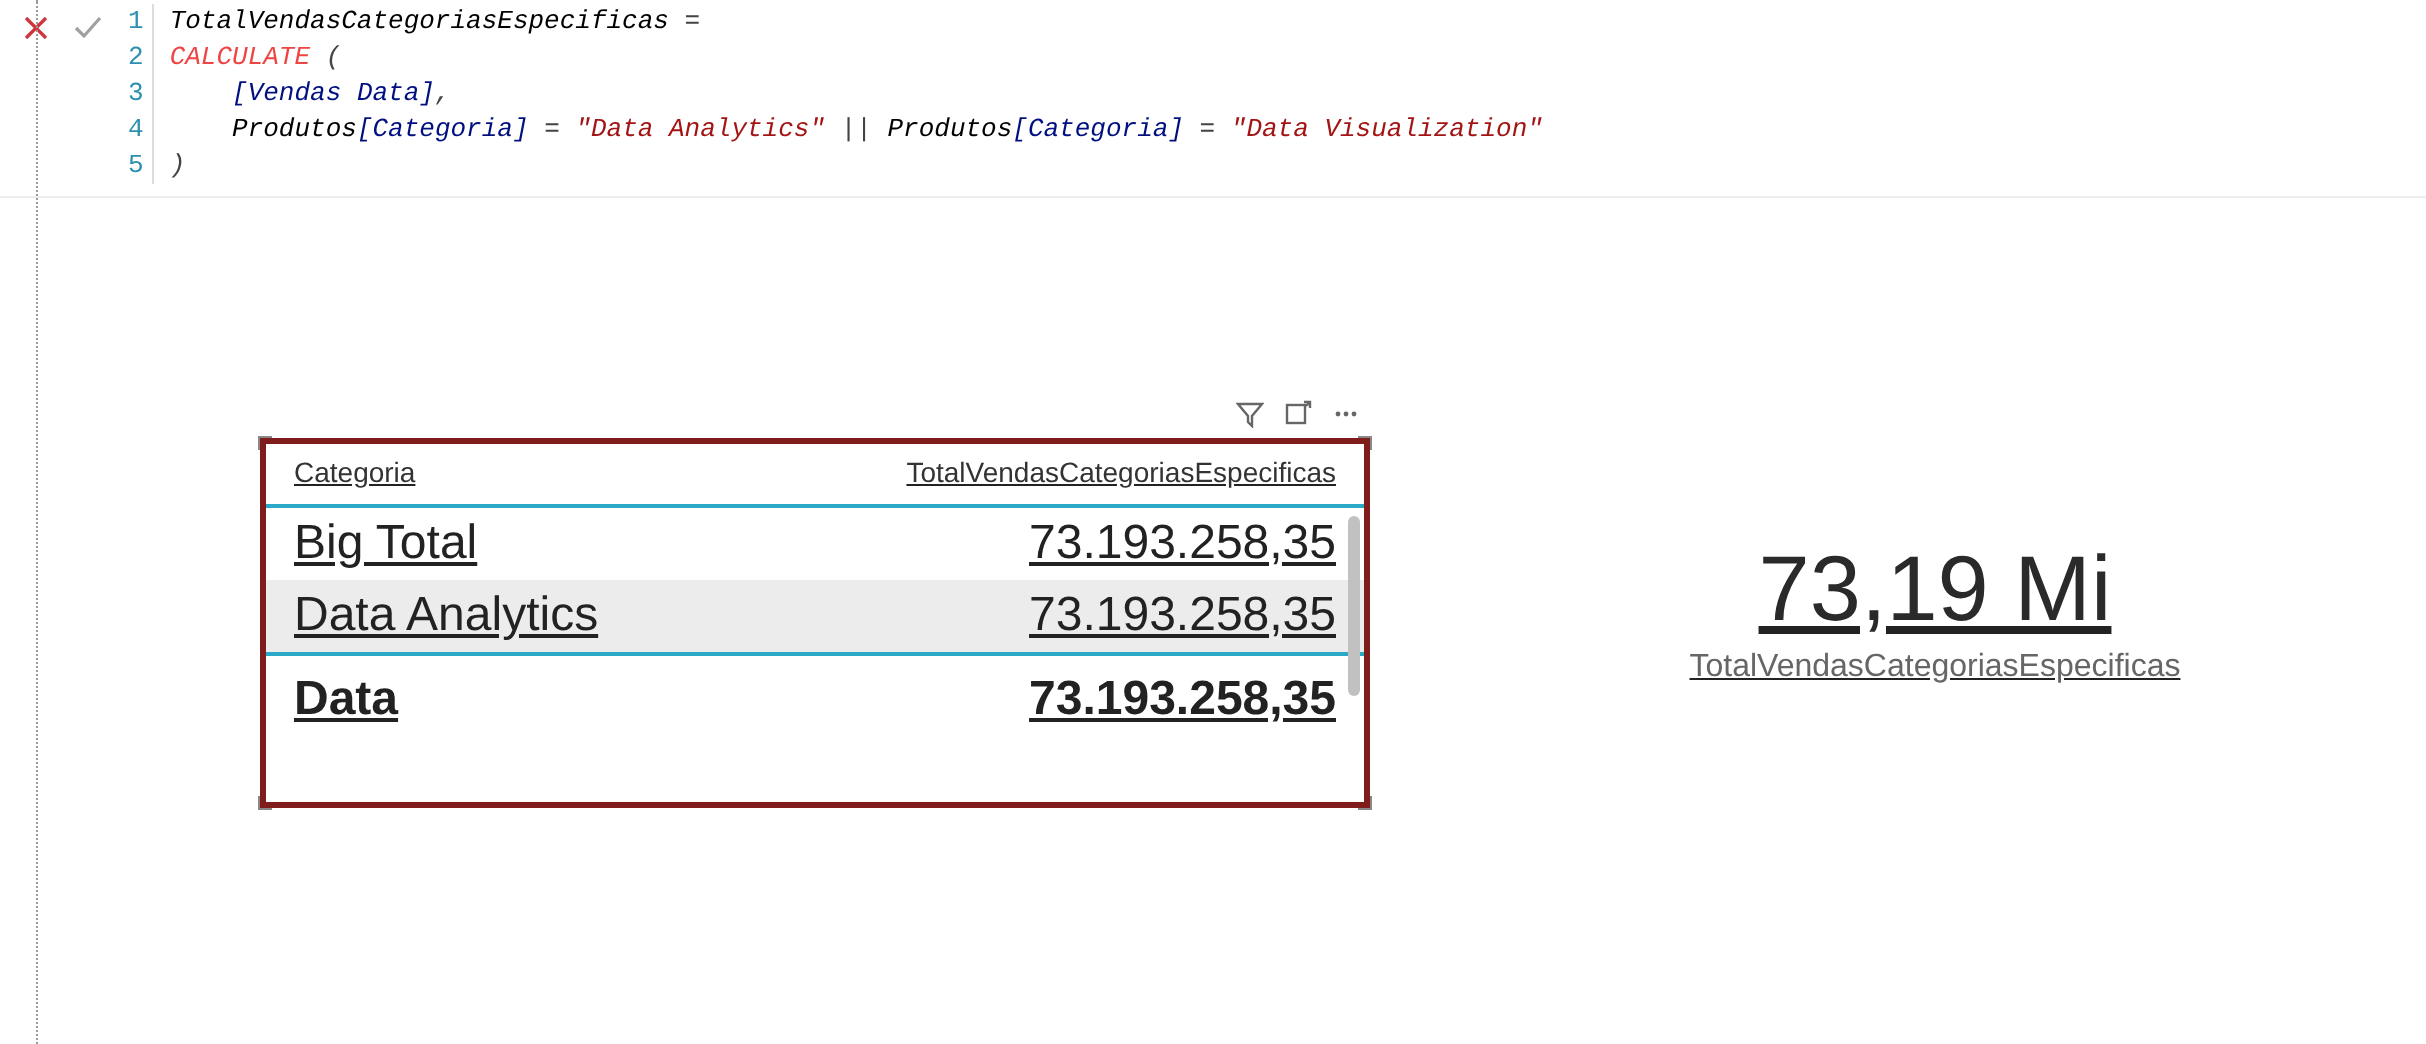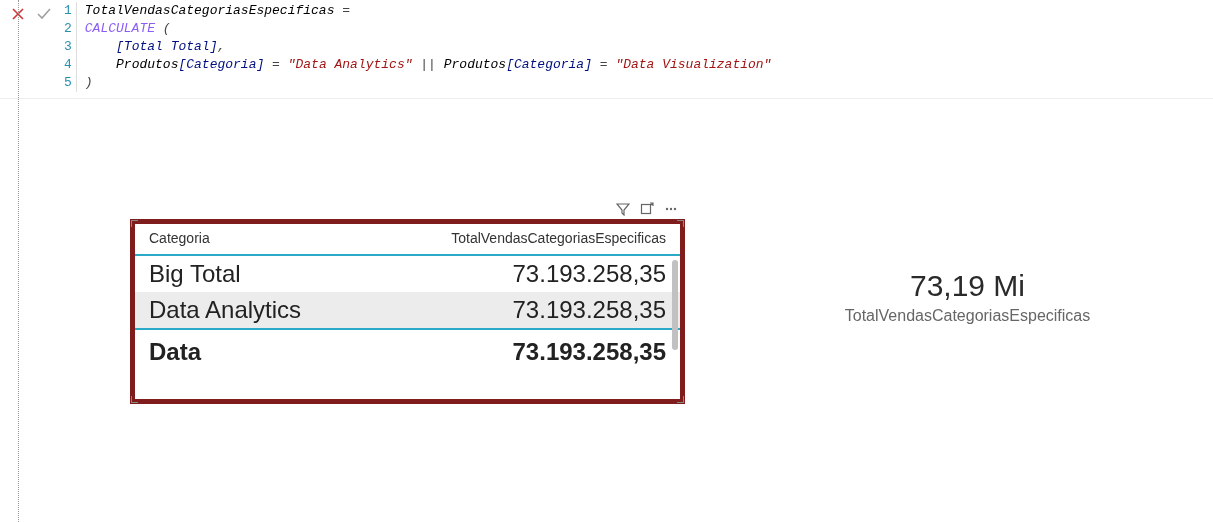--- a/index.html
+++ b/index.html
@@ -50,38 +50,39 @@
       border-right: 1px solid #ddd;
       padding: 0 4px;
       user-select: none;
       min-width: 16px;
     }
     .gutter div { height: 18px; }
     .code-lines { padding-left: 8px; font-style: italic; }
     .code-lines div { height: 18px; white-space: pre; }
 
     .tok-m { color: #000; }
-    .tok-fn { color: #8b5cf6; }
+    .tok-fn { color: #ef4444; }
     .tok-col { color: #001080; }
     .tok-str { color: #a31515; }
     .tok-op { color: #444; }
 
     .dotted-edge {
       position: absolute;
       left: 18px;
       top: 0;
       height: 100%;
       border-left: 1px dotted #999;
     }
 
     .canvas { position: relative; width: 100%; height: 430px; }
 
     .visual-frame {
       position: absolute;
-      border: 5px solid #7f1d1d;
+      border: 3px solid #7f1d1d;
+      text-decoration: underline;
     }
     .vf-table { left: 130px; top: 120px; width: 555px; height: 185px; }
     .vf-card  { left: 760px; top: 165px; width: 415px; height: 125px; border-color: transparent; }
 
     .corner {
       position: absolute; width: 7px; height: 7px;
       border: 1.5px solid #888;
     }
     .ctl { top: -4px; left: -4px; border-right: none; border-bottom: none; }
     .ctr { top: -4px; right: -4px; border-left: none; border-bottom: none; }
@@ -140,21 +141,21 @@
       top: 36px;
       width: 6px;
       height: 90px;
       background: #c1c1c1;
       border-radius: 3px;
     }
 
     .card-val {
       font-family: 'Segoe UI Light', 'Segoe UI', sans-serif;
       font-weight: 400;
-      font-size: 30px;
+      font-size: 46px;
       text-align: center;
       color: #2a2a2a;
     }
     .card-label {
       text-align: center;
       font-size: 16px;
       color: #666;
       margin-top: 4px;
     }
   </style>
@@ -181,21 +182,21 @@
     <div class="gutter">
       <div>1</div>
       <div>2</div>
       <div>3</div>
       <div>4</div>
       <div>5</div>
     </div>
     <div class="code-lines">
       <div><span class="tok-m">TotalVendasCategoriasEspecificas</span><span class="tok-op"> = </span></div>
       <div><span class="tok-fn">CALCULATE</span><span class="tok-op"> (</span></div>
-      <div><span>    </span><span class="tok-col">[Total Total]</span><span class="tok-op">,</span></div>
+      <div><span>    </span><span class="tok-col">[Vendas Data]</span><span class="tok-op">,</span></div>
       <div><span>    </span><span class="tok-m">Produtos</span><span class="tok-col">[Categoria]</span><span class="tok-op"> = </span><span class="tok-str">"Data Analytics"</span><span class="tok-op"> || </span><span class="tok-m">Produtos</span><span class="tok-col">[Categoria]</span><span class="tok-op"> = </span><span class="tok-str">"Data Visualization"</span></div>
       <div><span class="tok-op">)</span></div>
     </div>
   </div>
 </div>
 
 <div class="canvas">
 
   <div class="visual-frame vf-table">
     <div class="corner ctl"></div>

